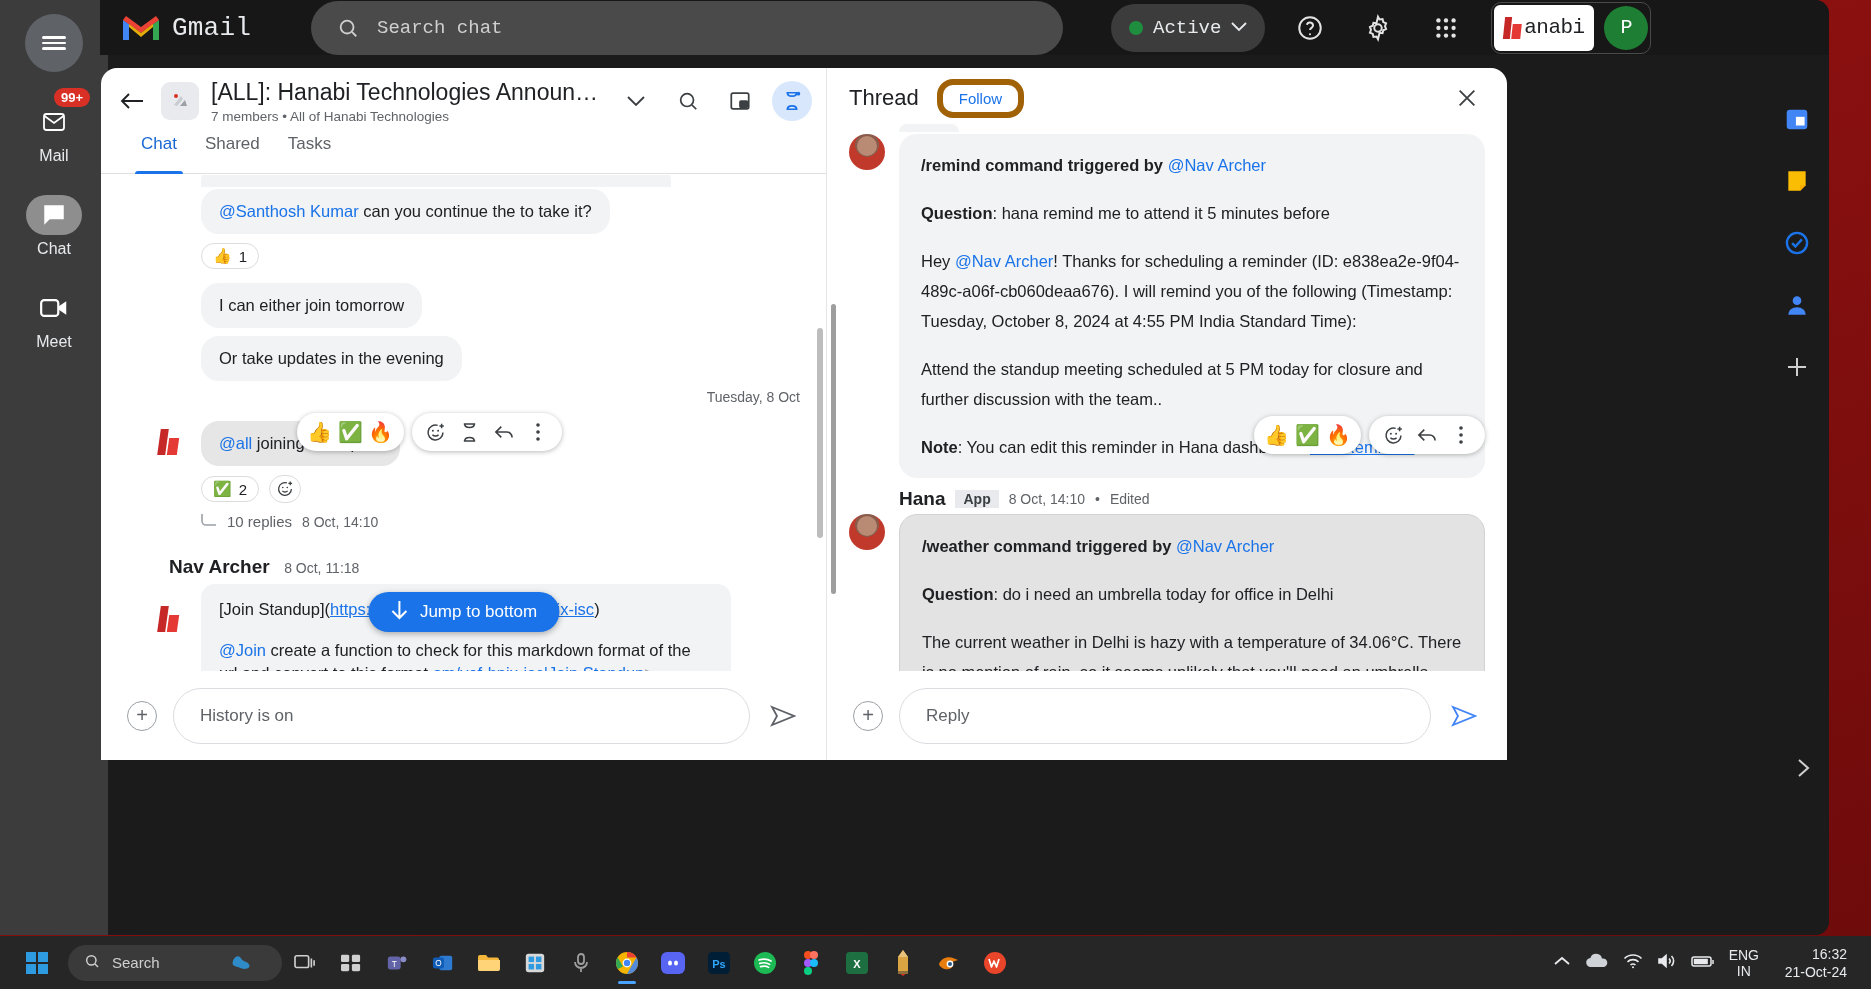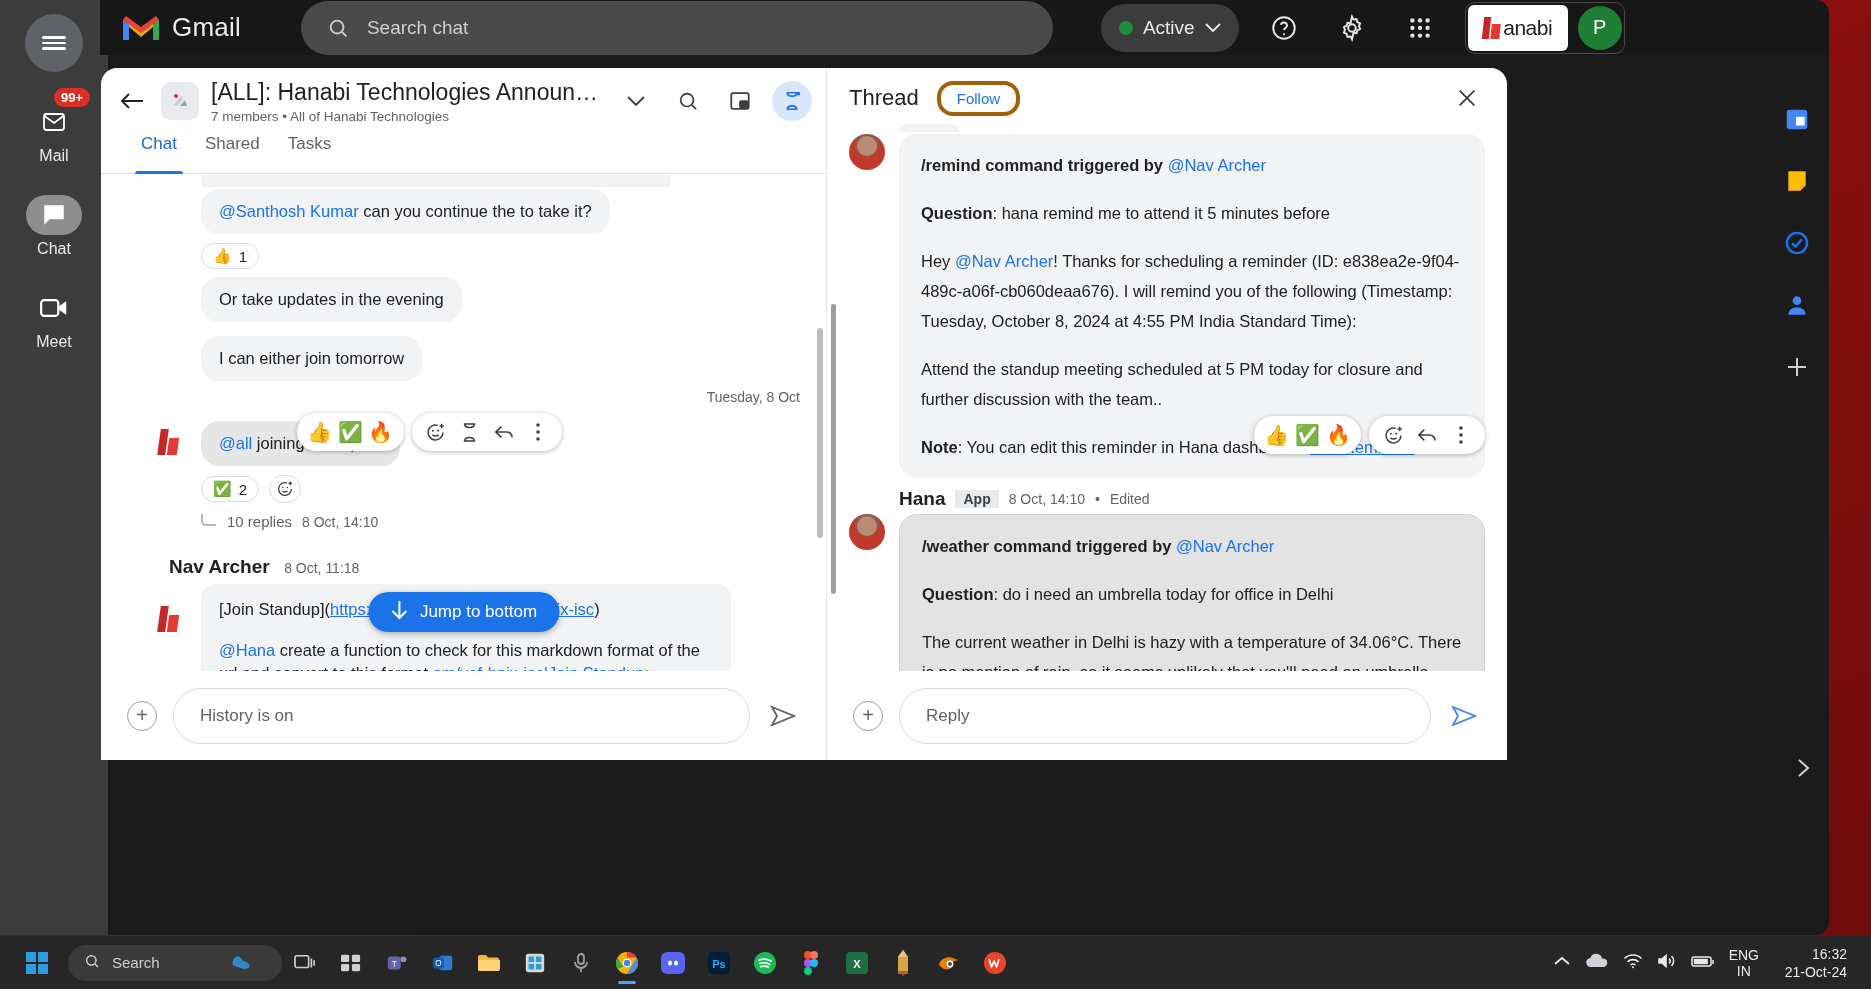--- a/index.html
+++ b/index.html
@@ -18,21 +18,21 @@
   #appwin{
     position:absolute; left:0; top:0; width:1829px; height:935px;
     background:#1b1b1b;
     border-radius:0 14px 14px 0;
     overflow:hidden;
   }
   
   #gbar{
     position:absolute; left:100px; top:0; right:0; height:55px;
     background:#171717;
-    display:flex; align-items:center;
+    display:flex; align-items:center;font-family:Liberation Mono, monospace;
   }
   .gmail-logo{ display:flex; align-items:center; margin-left:22px; gap:12px;}
   .menvelope{ width:38px;height:29px;position:relative;}
   .menvelope svg{display:block;}
   .gmail-word{ color:#e8eaed; font-size:26px; letter-spacing:.2px;}
   #searchbox{
     margin-left:60px; width:752px; height:54px; background:#4a4a4a;
     border-radius:27px; display:flex; align-items:center; gap:18px; padding:0 26px;
     cursor:text;
   }
@@ -151,21 +151,21 @@
     flex:1; height:56px; border:1px solid #dadce0; border-radius:28px; display:flex; align-items:center;
     padding:0 26px; color:#5f6368; font-size:17px; cursor:text;
   }
   .sendbtn{ width:34px;height:34px;display:flex;align-items:center;justify-content:center;cursor:pointer;color:#5f6368;}
   
   #lscroll{ position:absolute; right:3px; top:260px; width:6px; height:210px; background:#bdbdbd; border-radius:3px;}
   
   #thread{ flex:1; position:relative; }
   #thread-head{ height:60px; display:flex; align-items:center; padding:0 22px; gap:18px;}
   #thread-title{ font-size:22px; color:#202124;}
-  #follow{ border:4px solid #a16207; border-radius:16px; padding:5px 16px; font-size:15px; color:#1a73e8; cursor:pointer;}
+  #follow{ border:6px solid #a16207; border-radius:16px; padding:5px 16px; font-size:15px; color:#1a73e8; cursor:pointer;}
   #thread-close{ margin-left:auto; width:36px;height:36px;display:flex;align-items:center;justify-content:center;cursor:pointer;}
   #thread-body{ position:absolute; left:0;right:0; top:56px; bottom:89px; overflow:hidden; padding:0 22px;}
   .t-row{ display:flex; gap:14px; position:relative;}
   .t-avatar{
     width:36px;height:36px;border-radius:50%;flex:0 0 36px;
     background:radial-gradient(circle at 50% 30%, #8a5a4a 0 38%, #c0392b 39% 100%);
     position:relative; overflow:hidden;
   }
   .t-avatar:after{content:"";position:absolute;left:8px;top:2px;width:20px;height:20px;border-radius:50%;background:#b98a74;}
   .t-bubble{
@@ -392,29 +392,29 @@
             </div>
             <div style="margin-top:9px;">
               <span class="reaction">
                 <span>👍</span>
                 <span>1</span>
               </span>
             </div>
           </div>
         </div>
 
+        <div class="m-row" style="margin-top:14px;">
+          <div style="margin-left:42px;">
+            <div class="bubble">I can either join tomorrow</div>
+          </div>
+        </div>
+
         <div class="m-row" style="margin-top:8px;">
           <div style="margin-left:42px;">
             <div class="bubble">Or take updates in the evening</div>
-          </div>
-        </div>
-
-        <div class="m-row" style="margin-top:14px;">
-          <div style="margin-left:42px;">
-            <div class="bubble">I can either join tomorrow</div>
           </div>
         </div>
 
         <div class="daysep">Tuesday, 8 Oct</div>
 
         <div class="hovertools" style="left:196px; top:238px;">
           <div class="ht-group">
             <span>👍</span>
             <span>✅</span>
             <span>🔥</span>
@@ -490,21 +490,21 @@
         <div class="m-row" style="margin-top:6px; align-items:flex-start;">
           <div class="h-avatar" style="margin-top:14px;">
               <span class="b1"></span>
               <span class="b2"></span>
             </div>
           <div class="bubble" style="margin-left:12px; max-width:530px; border-radius:14px; padding:14px 18px;">
             <div>
               <span>[Join Standup](</span><span class="link">https://meet.google.com/vef-hpix-isc</span><span>)</span>
             </div>
             <div style="margin-top:18px;">
-              <span class="mention">@Hana</span><span> create a function to check for this markdown format of the url and convert to this format </span><span class="link">om/vef-hpix-isc|Join Standup</span><span style="color:#9aa0a6;">&gt; generically all across a string. Use Typescript</span>
+              <span class="mention">@Join</span><span> create a function to check for this markdown format of the url and convert to this format </span><span class="link">om/vef-hpix-isc|Join Standup</span><span style="color:#9aa0a6;">&gt; generically all across a string. Use Typescript</span>
             </div>
           </div>
         </div>
       </div>
 
       <div id="lscroll"></div>
 
       <div id="jump">
         <span>
           <svg width="18" height="20" viewBox="0 0 18 20" fill="none" stroke="#fff" stroke-width="2">

